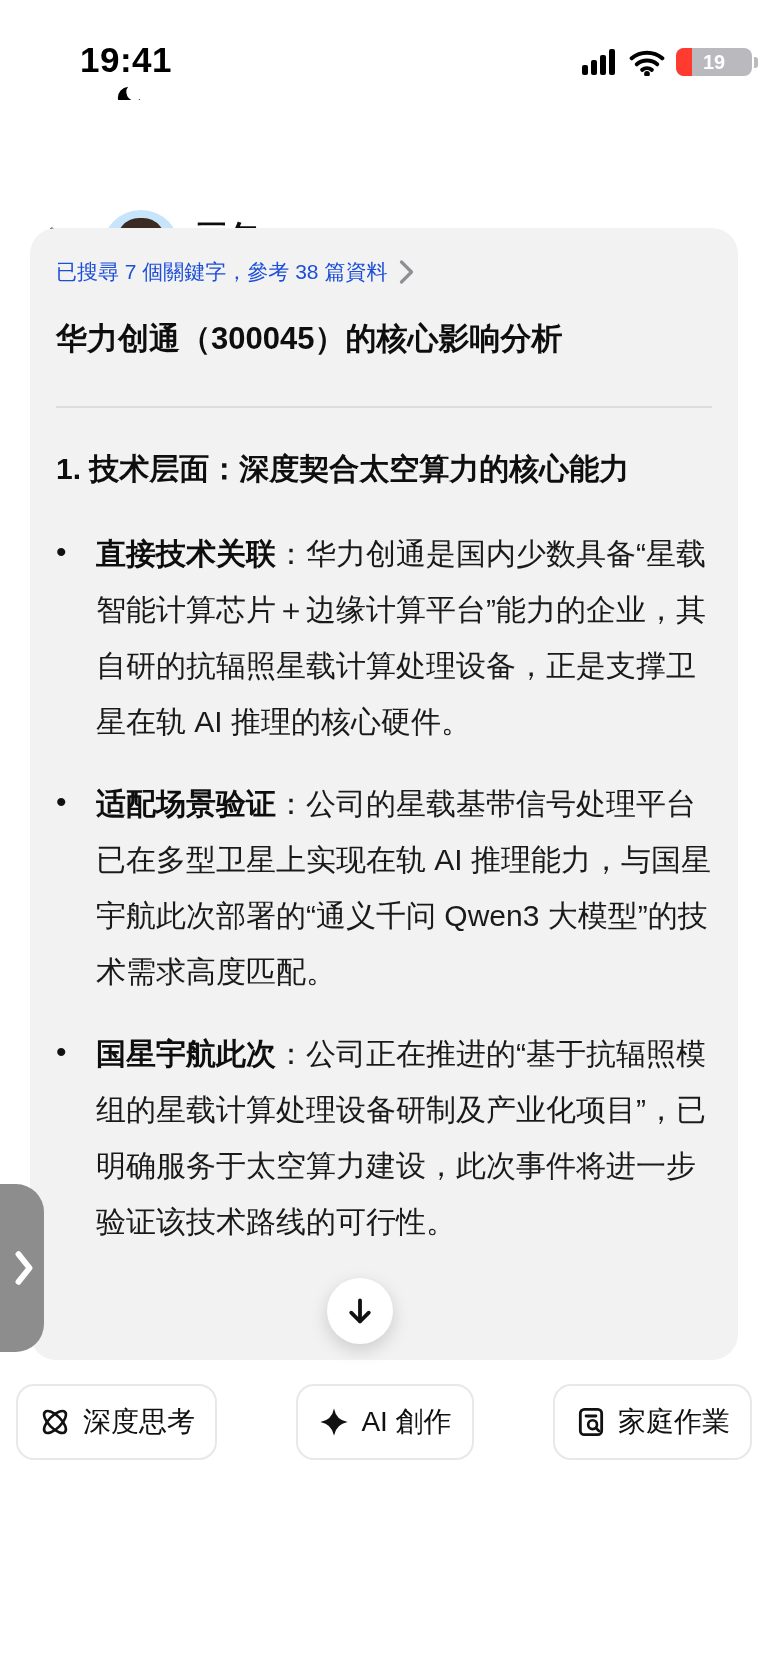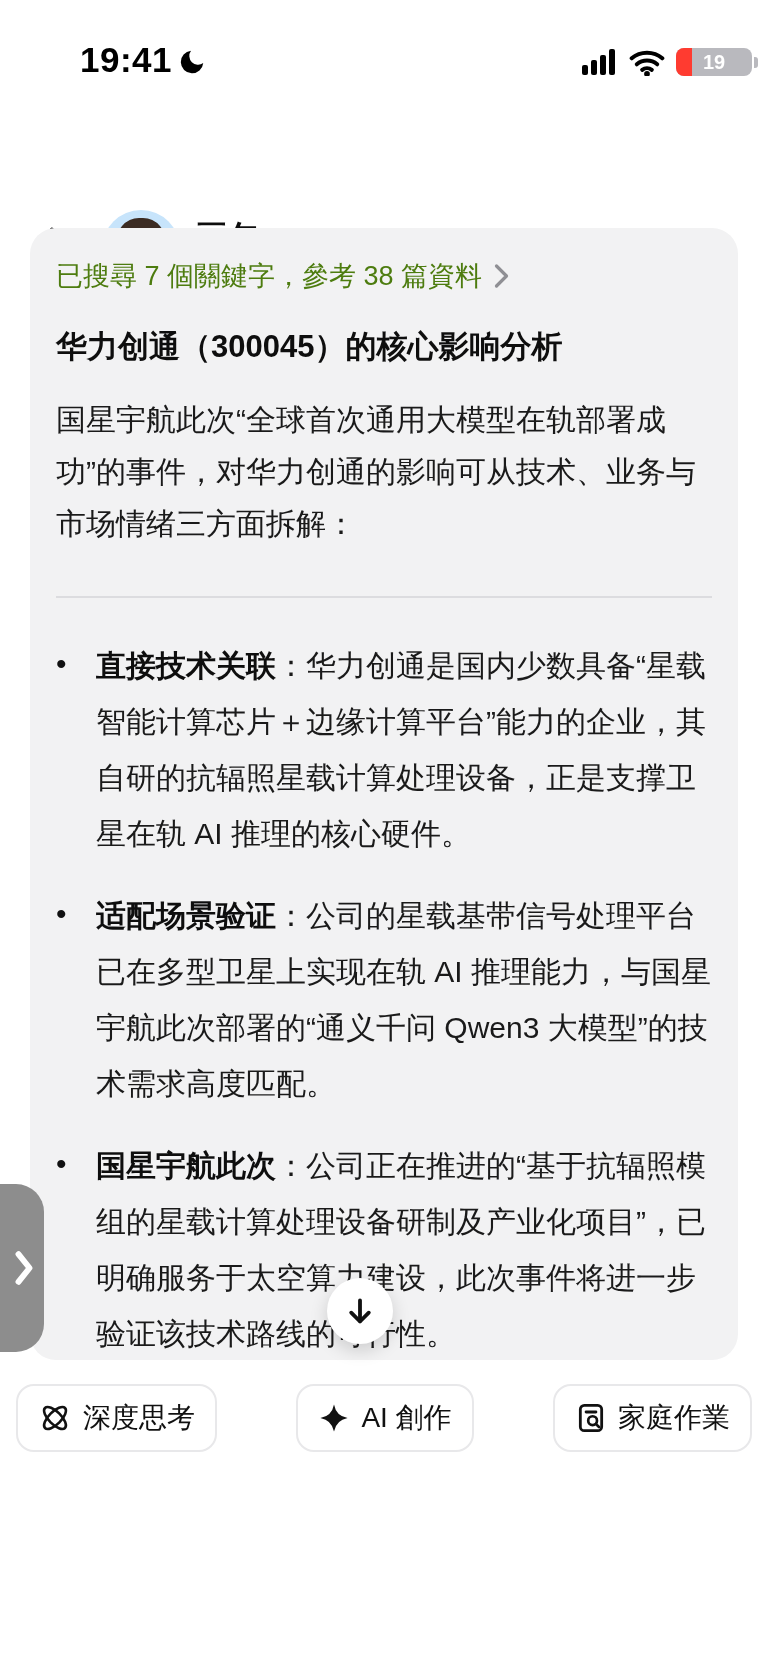--- a/index.html
+++ b/index.html
@@ -5,21 +5,21 @@
   * { margin:0; padding:0; box-sizing:border-box; }
   html,body { background:#e8e8e8; }
   body { font-family:"Liberation Sans","DejaVu Sans",sans-serif; }
   .phone {
     position:relative; width:768px; height:1670px; margin:0 auto;
     background:#ffffff; overflow:hidden;
   }
 
   
   .status-bar { position:absolute; top:0; left:0; right:0; height:100px; }
-  .time-cluster { position:absolute; left:80px; top:40px; display:flex; align-items:center; }
+  .time-cluster { position:absolute; left:80px; top:40px; display:flex; align-items:center;flex-direction:column; }
   .time { font-size:35px; font-weight:700; color:#000; letter-spacing:.5px; }
   .moon { width:30px; height:30px; margin-left:5px; margin-top:3px; }
   .status-icons { position:absolute; right:16px; top:48px; display:flex; align-items:center; gap:11px; }
   .battery { position:relative; width:76px; height:28px; border-radius:8px; background:#b9b9be; overflow:visible; }
   .battery-fill { position:absolute; left:0; top:0; bottom:0; width:16px; background:#ff3b30; border-radius:8px 0 0 8px; }
   .battery-num { position:absolute; inset:0; display:flex; align-items:center; justify-content:center;
     color:#fff; font-size:20px; font-weight:700; }
   .battery-cap { position:absolute; right:-6px; top:8.5px; width:4px; height:11px; background:#b9b9be; border-radius:0 3px 3px 0; }
 
   
@@ -39,42 +39,42 @@
   .header-actions { position:absolute; right:72px; top:128px; display:flex; align-items:center; gap:36px; }
   .icon-btn { cursor:pointer; display:flex; align-items:center; justify-content:center; }
   .dots { display:flex; gap:9px; align-items:center; }
   .dots i { width:9px; height:9px; border-radius:50%; background:#111; }
   .audio-progress { position:absolute; left:450px; top:199px; width:270px; height:4px; border-radius:2px;
     background:linear-gradient(90deg, rgba(36,178,248,0.1), #24b2f8 10%, #24b2f8 90%, rgba(36,178,248,0.1)); }
 
   
   .card { position:absolute; left:30px; top:228px; width:708px; height:1132px;
     background:#f2f2f3; border-radius:26px; padding:30px 26px; overflow:hidden; }
-  .search-row { display:flex; align-items:center; gap:12px; color:#4d7c0f; font-size:27px; cursor:pointer; }
+  .search-row { display:flex; align-items:center; gap:12px; color:#1d4ed8; font-size:21px; cursor:pointer; }
   .msg-title { margin-top:32px; font-size:31px; font-weight:700; color:#0e0e0e; line-height:1.35; }
   .msg-intro { margin-top:26px; font-size:30px; color:#1a1a1a; line-height:52px; }
   .divider { margin:46px 0 40px 0; border:none; border-top:2px solid #dcdcdf; }
   .msg-h2 { font-size:30px; font-weight:700; color:#0e0e0e; line-height:1.4; }
   .bullets { margin-top:36px; list-style:none; }
   .bullets li { display:flex; margin-top:26px; }
   .bullets li:first-child { margin-top:0; }
   .b-marker { width:40px; font-size:30px; color:#111; line-height:52px; }
   .b-text { flex:1; font-size:30px; color:#1a1a1a; line-height:56px; }
   .b-lead { font-weight:700; color:#0e0e0e; }
 
   
   .scroll-down { position:absolute; left:327px; top:1278px; width:66px; height:66px; border-radius:50%;
     background:#fff; box-shadow:0 6px 18px rgba(0,0,0,.16); display:flex; align-items:center; justify-content:center; cursor:pointer; }
   .side-handle { position:absolute; left:-26px; top:1184px; width:70px; height:168px; border-radius:28px;
     background:#8d8d8d; display:flex; align-items:center; cursor:pointer; }
   .side-handle svg { margin-left:40px; }
 
   
   .quick-actions { position:absolute; left:16px; right:16px; top:1384px; display:flex; gap:13px; justify-content:space-between; }
-  .qa-btn { height:68px; background:#fff; border:2px solid #e8e8ea; border-radius:18px;
+  .qa-btn { height:76px; background:#fff; border:2px solid #e8e8ea; border-radius:18px;
     display:flex; align-items:center; justify-content:center; gap:11px; padding:0 20px; flex:0 1 auto; cursor:pointer; }
   .qa-label { font-size:28px; color:#111; font-weight:500; white-space:nowrap; }
 
   
   .input-bar { position:absolute; left:30px; right:30px; top:1496px; height:94px; background:#fff;
     border:1px solid #ececee; border-radius:32px; box-shadow:0 6px 20px rgba(0,0,0,.05);
     display:flex; align-items:center; padding:0 24px; }
   .msg-input { flex:1; border:none; outline:none; background:transparent; margin-left:18px;
     font-size:30px; color:#333; font-family:inherit; }
   .msg-input::placeholder { color:#b7b7bc; }
@@ -156,22 +156,22 @@
   </div>
 
   <div class="card">
     <div class="search-row">
       <span>已搜尋 7 個關鍵字，參考 38 篇資料</span>
       <svg width="15" height="26" viewBox="0 0 12 20">
         <path d="M2 2 L10 10 L2 18" fill="none" stroke="#8f8f94" stroke-width="2.6" stroke-linecap="round" stroke-linejoin="round"></path>
       </svg>
     </div>
     <div class="msg-title">华力创通（300045）的核心影响分析</div>
-    <div class="msg-intro">国星宇航此次“全球首次通用大模型在轨部署成功”的事件，对华力创通的影响可从技术、业务与市场情绪三方面拆解：</div>
     <hr class="divider">
+    <div class="msg-h2">1. 技术层面：深度契合太空算力的核心能力</div>
     <ul class="bullets">
       <li>
         <span class="b-marker">•</span>
         <span class="b-text"><b class="b-lead">直接技术关联</b><span>：华力创通是国内少数具备“星载智能计算芯片＋边缘计算平台”能力的企业，其自研的抗辐照星载计算处理设备，正是支撑卫星在轨 AI 推理的核心硬件。</span></span>
       </li>
       <li>
         <span class="b-marker">•</span>
         <span class="b-text"><b class="b-lead">适配场景验证</b><span>：公司的星载基带信号处理平台已在多型卫星上实现在轨 AI 推理能力，与国星宇航此次部署的“通义千问 Qwen3 大模型”的技术需求高度匹配。</span></span>
       </li>
       <li>

